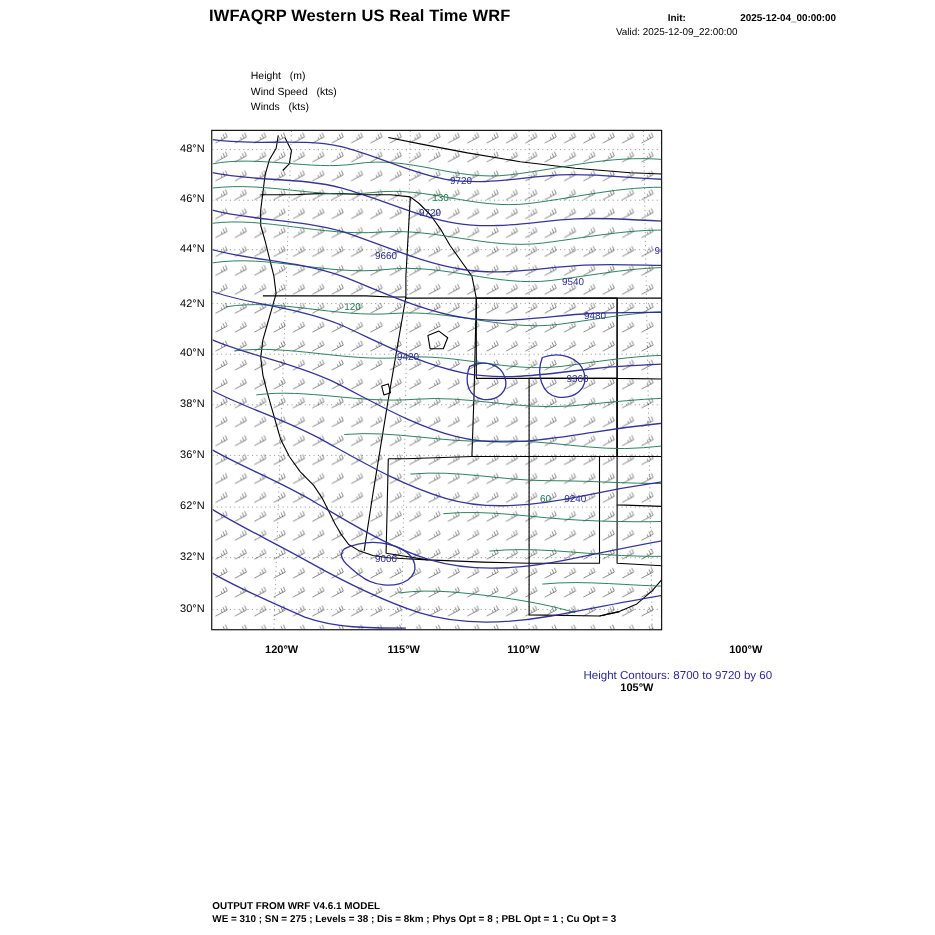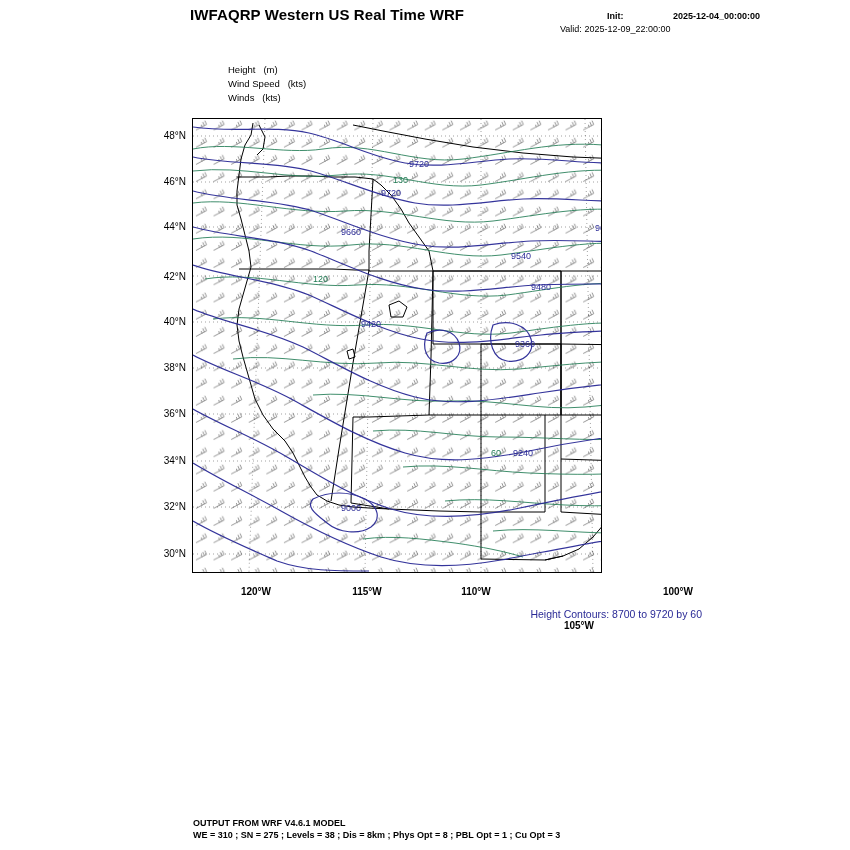--- a/index.html
+++ b/index.html
@@ -124,21 +124,21 @@
   </div>
 
   <div class="ytick-wrap">
     <div class="ylabel" style="left:134px; top:130px;">48°N</div>
     <div class="ylabel" style="left:134px; top:176px;">46°N</div>
     <div class="ylabel" style="left:134px; top:221px;">44°N</div>
     <div class="ylabel" style="left:134px; top:271px;">42°N</div>
     <div class="ylabel" style="left:134px; top:316px;">40°N</div>
     <div class="ylabel" style="left:134px; top:362px;">38°N</div>
     <div class="ylabel" style="left:134px; top:408px;">36°N</div>
-    <div class="ylabel" style="left:134px; top:455px;">34°N</div>
+    <div class="ylabel" style="left:134px; top:455px;">62°N</div>
     <div class="ylabel" style="left:134px; top:501px;">32°N</div>
     <div class="ylabel" style="left:134px; top:548px;">30°N</div>
   </div>
 
   <div>
     <div class="xlabel" style="left:226px; top:586px;">120°W</div>
     <div class="xlabel" style="left:337px; top:586px;">115°W</div>
     <div class="xlabel" style="left:446px; top:586px;">110°W</div>
     <div class="xlabel" style="left:549px; top:620px;">105°W</div>
     <div class="xlabel" style="left:648px; top:586px;">100°W</div>

